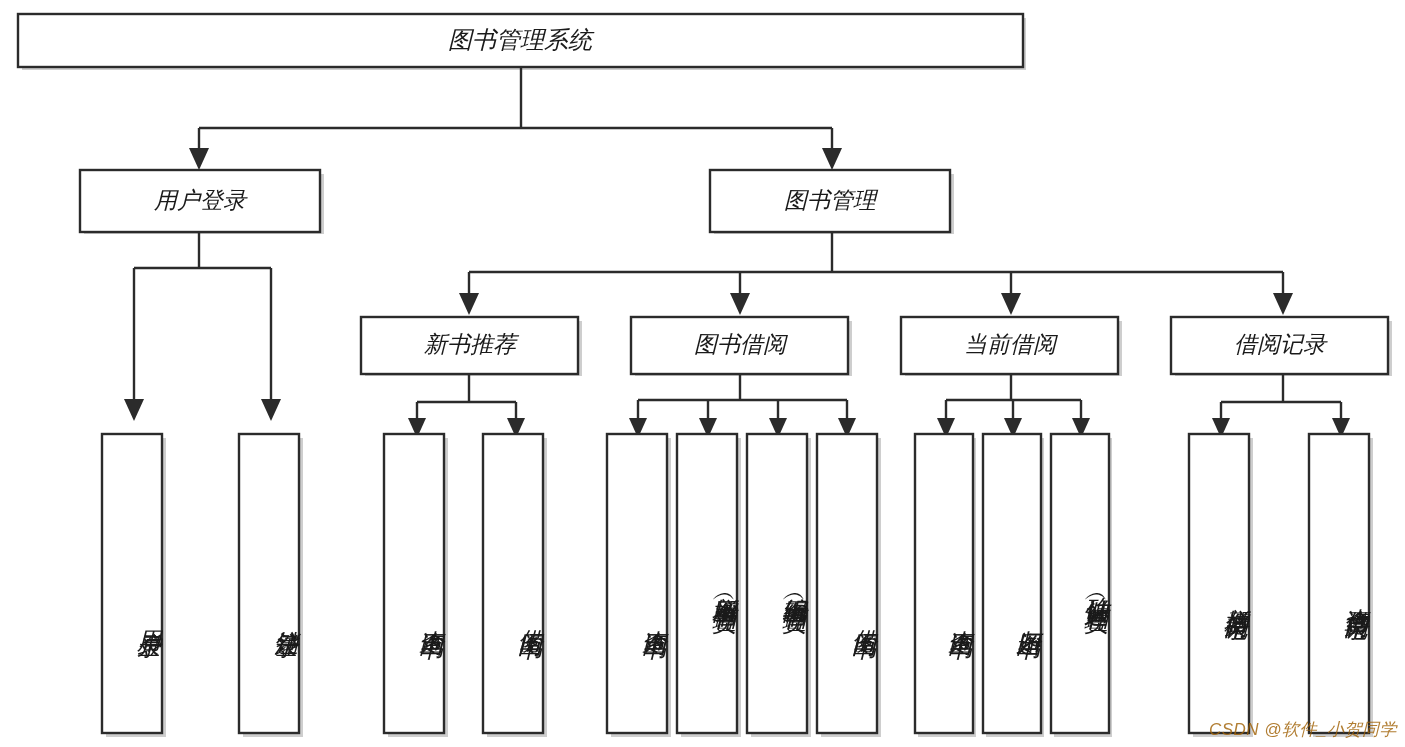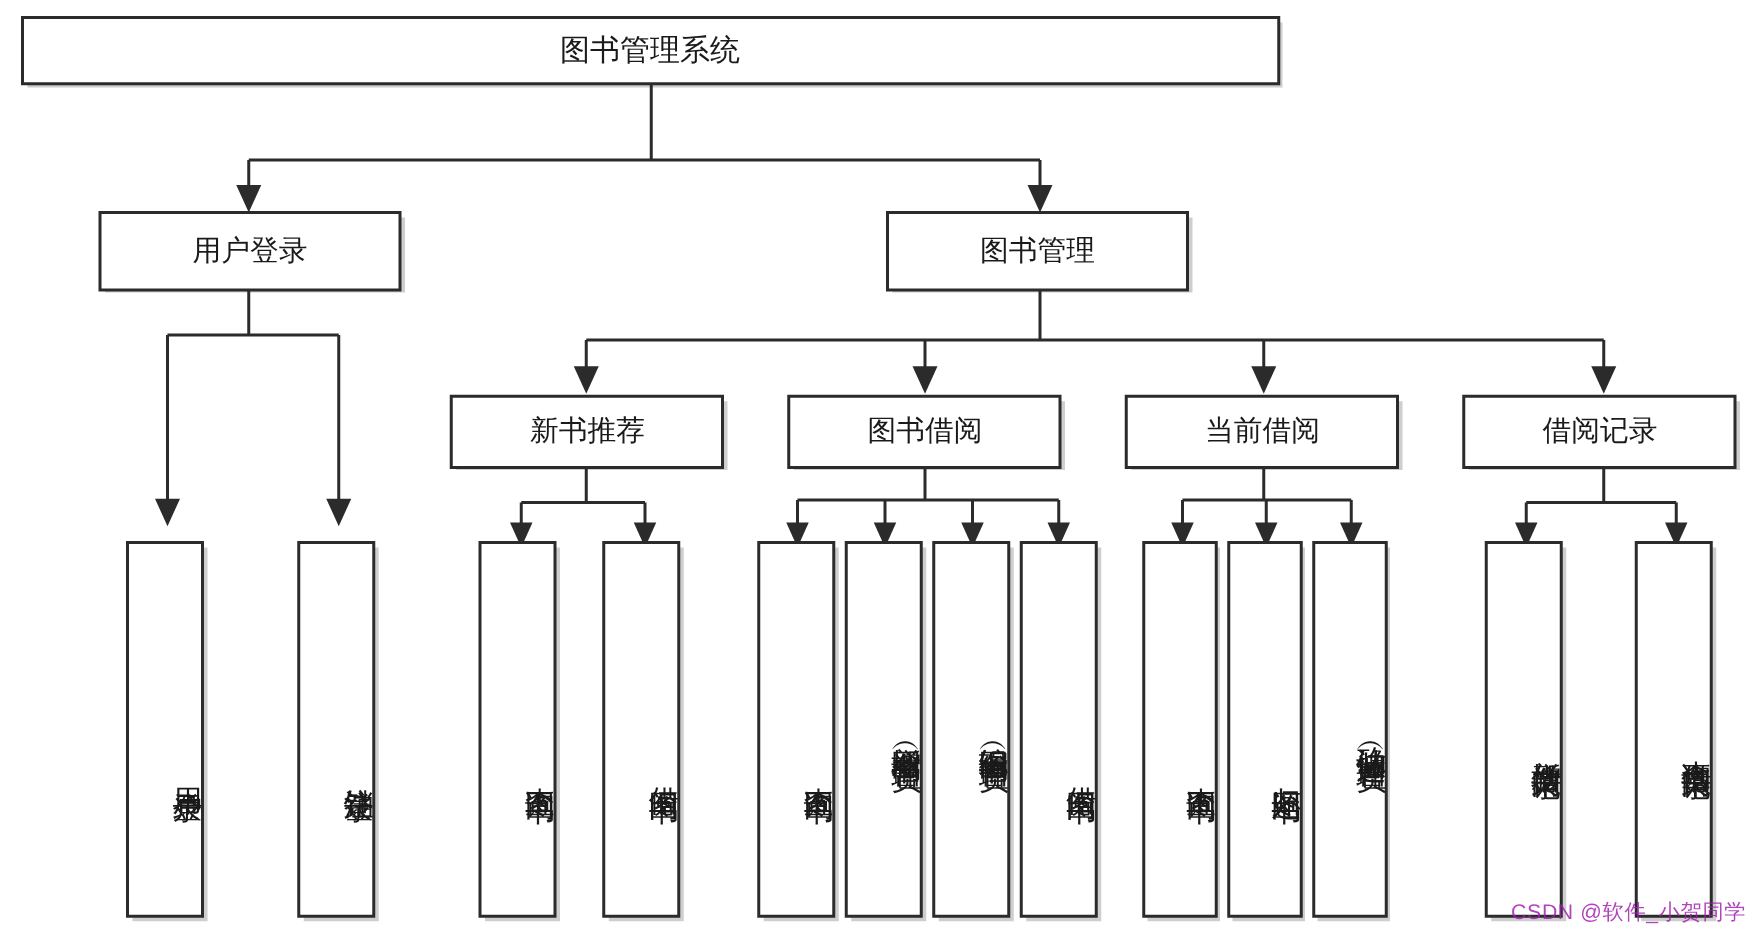--- a/index.html
+++ b/index.html
@@ -12,20 +12,21 @@
     width: 1405px;
     height: 747px;
     font-family: "Liberation Sans", "DejaVu Sans", sans-serif;
     overflow: hidden;
     position: relative;
   }
   #diagram-root {
     position: relative;
     width: 1405px;
     height: 747px;
+    font-style: italic;
   }
   svg#tree-svg {
     position: absolute;
     top: 0;
     left: 0;
     width: 1405px;
     height: 747px;
     display: block;
   }
   .node-box {
@@ -71,21 +72,21 @@
     color: #1a1a1a;
     white-space: nowrap;
     pointer-events: none;
   }
   #watermark {
     position: absolute;
     right: 8px;
     bottom: 6px;
     font-family: "Liberation Sans", "DejaVu Sans", sans-serif;
     font-size: 17px;
-    color: #a21caf;
+    color: #a16207;
     opacity: 0.82;
     letter-spacing: 0.5px;
     white-space: nowrap;
   }
 </style>
 </head>
 <body>
 
 <div id="diagram-root">
 

